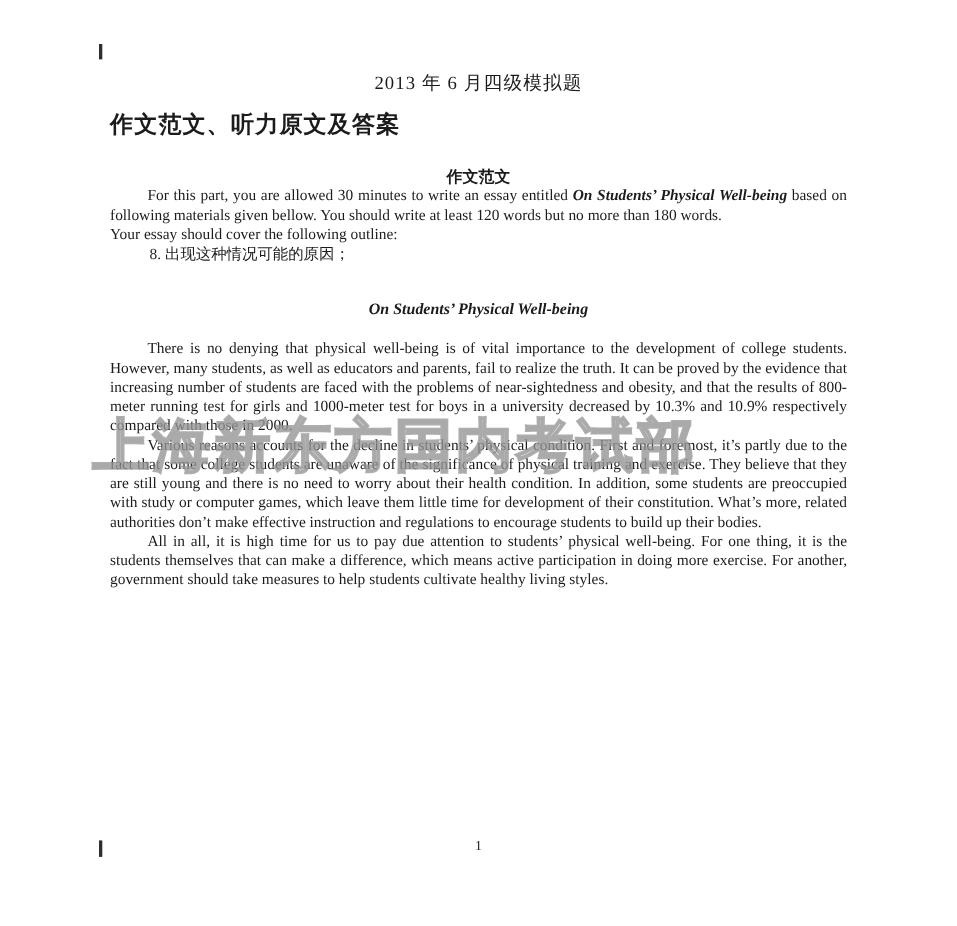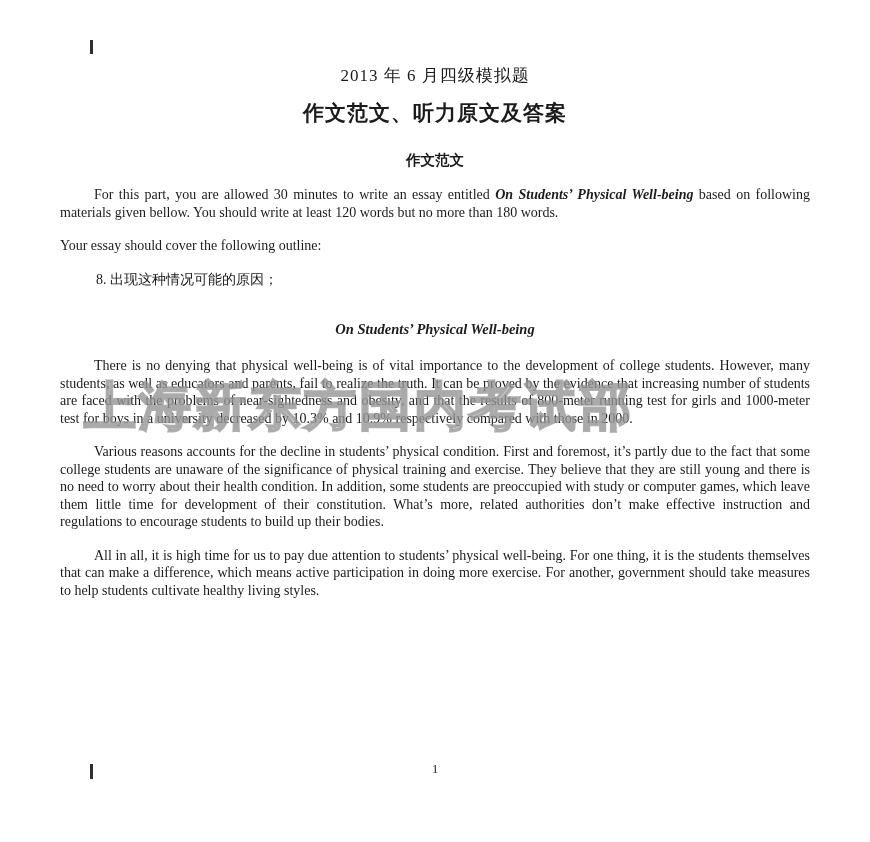--- a/index.html
+++ b/index.html
@@ -4,46 +4,46 @@
 <style>
   html, body { margin:0; padding:0; }
   body {
     width:870px; height:842px;
     background:#ffffff;
     font-family:"Liberation Serif","DejaVu Serif",serif;
     color:#1b1b1b;
     position:relative;
     overflow:hidden;
   }
-  .content { padding:0 44px; position:relative; }
+  .content { padding:0 100px; position:relative; }
   .doc-title {
     text-align:center;
     font-size:17px;
     font-weight:normal;
     margin:64px 0 0 0;
     letter-spacing:1px;
   }
   .doc-subtitle {
-    text-align:center;
+    text-align:left;
     font-size:21px;
     font-weight:bold;
     margin:12px 0 0 0;
     letter-spacing:1px;
   }
   .sec-heading {
     font-weight:bold;
     font-size:14.5px;
     margin:24px 0 0 0;
     text-align:center;
   }
   p.body {
     font-size:14px;
     line-height:17.5px;
     text-align:justify;
-    margin:16px;
+    margin:0;
   }
   .indent { text-indent:34px; }
   .material { padding-left:28px; text-align:left; }
   .outline-item { padding-left:36px; text-align:left; }
   .essay-heading {
     text-align:center;
     font-weight:bold;
     font-style:italic;
     font-size:14.5px;
     margin:33px 0 19px 0;

